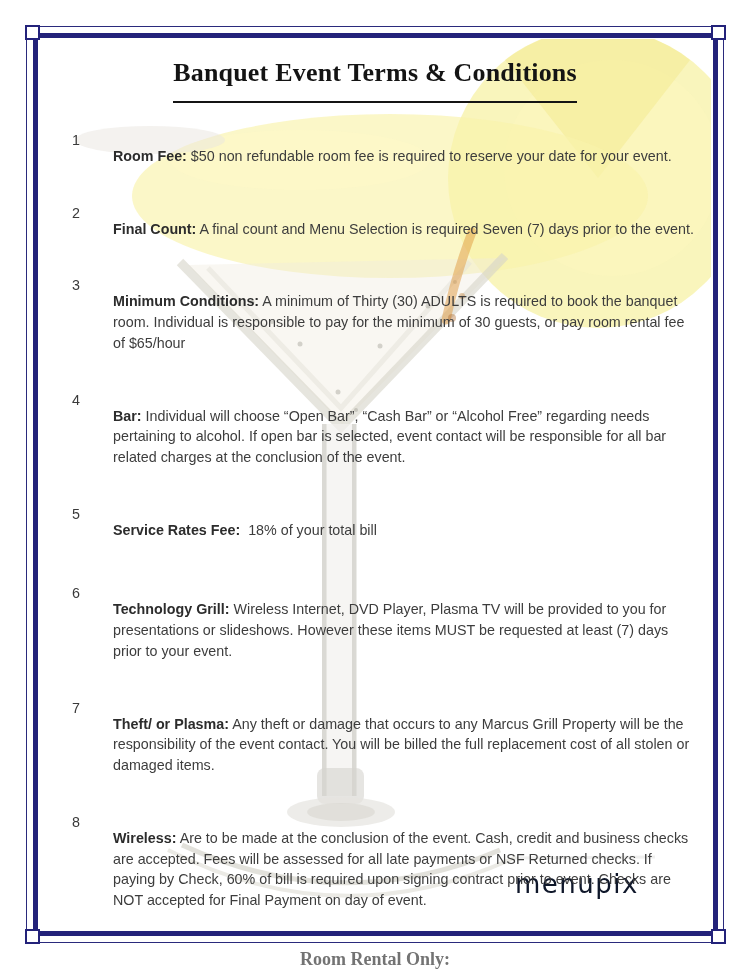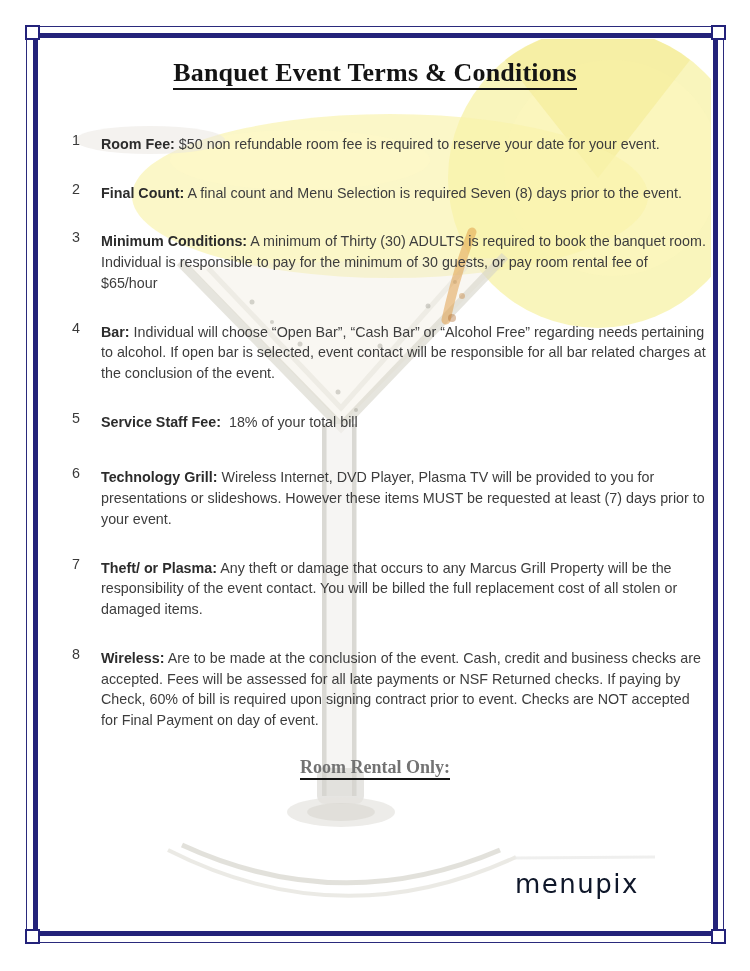--- a/index.html
+++ b/index.html
@@ -33,27 +33,27 @@
 
   
   .content { position:absolute; top:38px; left:40px; right:40px; bottom:40px;
              z-index:2; }
 
   h1.doc-title {
     margin:20px 0 0 0; text-align:center;
     font-family:"Liberation Serif", serif; font-weight:bold;
     font-size:26px; color:#141414; letter-spacing:0.2px;
   }
-  .u-line { border-bottom:2.5px solid #141414; padding-bottom:1px; }
+  .u-line { border-bottom:2.5px solid #141414; padding-bottom:14px; }
 
   ol.terms { list-style:none; margin:42px 0 0 0; padding:0 0 0 32px; }
   li.term { display:flex; margin:0 0 20px 0; }
   li.term.gap-lg { margin-top:27px; }
   .term-num { flex:none; width:25px; font-size:14.3px; line-height:1.45; color:#3a3a3a; }
-  .term-body { flex:1; max-width:618px; margin:4px;
+  .term-body { flex:1; max-width:618px; margin:16px;
                font-size:14.3px; line-height:1.45; color:#3d3d3d; }
   .term-label { font-weight:bold; color:#2c2c2c; }
 
   .rental { text-align:center; margin-top:22px; }
   h2.rental-heading {
     margin:0 0 9px 0;
     font-family:"Liberation Serif", serif; font-weight:bold;
     font-size:18px; color:#737373;
   }
   .rental p { margin:2px 0; font-size:14.3px; line-height:1.5; color:#3d3d3d; }
@@ -122,33 +122,33 @@
 
   <h1 class="doc-title"><span class="u-line">Banquet Event Terms &amp; Conditions</span></h1>
 
   <ol class="terms">
     <li class="term">
       <span class="term-num">1</span>
       <p class="term-body"><b class="term-label">Room Fee:</b> <span>$50 non refundable room fee is required to reserve your date for your event.</span></p>
     </li>
     <li class="term">
       <span class="term-num">2</span>
-      <p class="term-body"><b class="term-label">Final Count:</b> <span>A final count and Menu Selection is required Seven (8) days prior to the event.</span></p>
+      <p class="term-body"><b class="term-label">Final Count:</b> <span>A final count and Menu Selection is required Seven (7) days prior to the event.</span></p>
     </li>
     <li class="term">
       <span class="term-num">3</span>
       <p class="term-body"><b class="term-label">Minimum Conditions:</b> <span>A minimum of Thirty (30) ADULTS is required to book the banquet room. Individual is responsible to pay for the minimum of 30 guests, or pay room rental fee of $65/hour</span></p>
     </li>
     <li class="term">
       <span class="term-num">4</span>
       <p class="term-body"><b class="term-label">Bar:</b> <span>Individual will choose “Open Bar”, “Cash Bar” or “Alcohol Free” regarding needs pertaining to alcohol. If open bar is selected, event contact will be responsible for all bar related charges at the conclusion of the event.</span></p>
     </li>
     <li class="term">
       <span class="term-num">5</span>
-      <p class="term-body"><b class="term-label">Service Staff Fee:</b>&nbsp; <span>18% of your total bill</span></p>
+      <p class="term-body"><b class="term-label">Service Rates Fee:</b>&nbsp; <span>18% of your total bill</span></p>
     </li>
     <li class="term gap-lg">
       <span class="term-num">6</span>
       <p class="term-body"><b class="term-label">Technology Grill:</b> <span>Wireless Internet, DVD Player, Plasma TV will be provided to you for presentations or slideshows. However these items MUST be requested at least (7) days prior to your event.</span></p>
     </li>
     <li class="term">
       <span class="term-num">7</span>
       <p class="term-body"><b class="term-label">Theft/ or Plasma:</b> <span>Any theft or damage that occurs to any Marcus Grill Property will be the responsibility of the event contact. You will be billed the full replacement cost of all stolen or damaged items.</span></p>
     </li>
     <li class="term">

